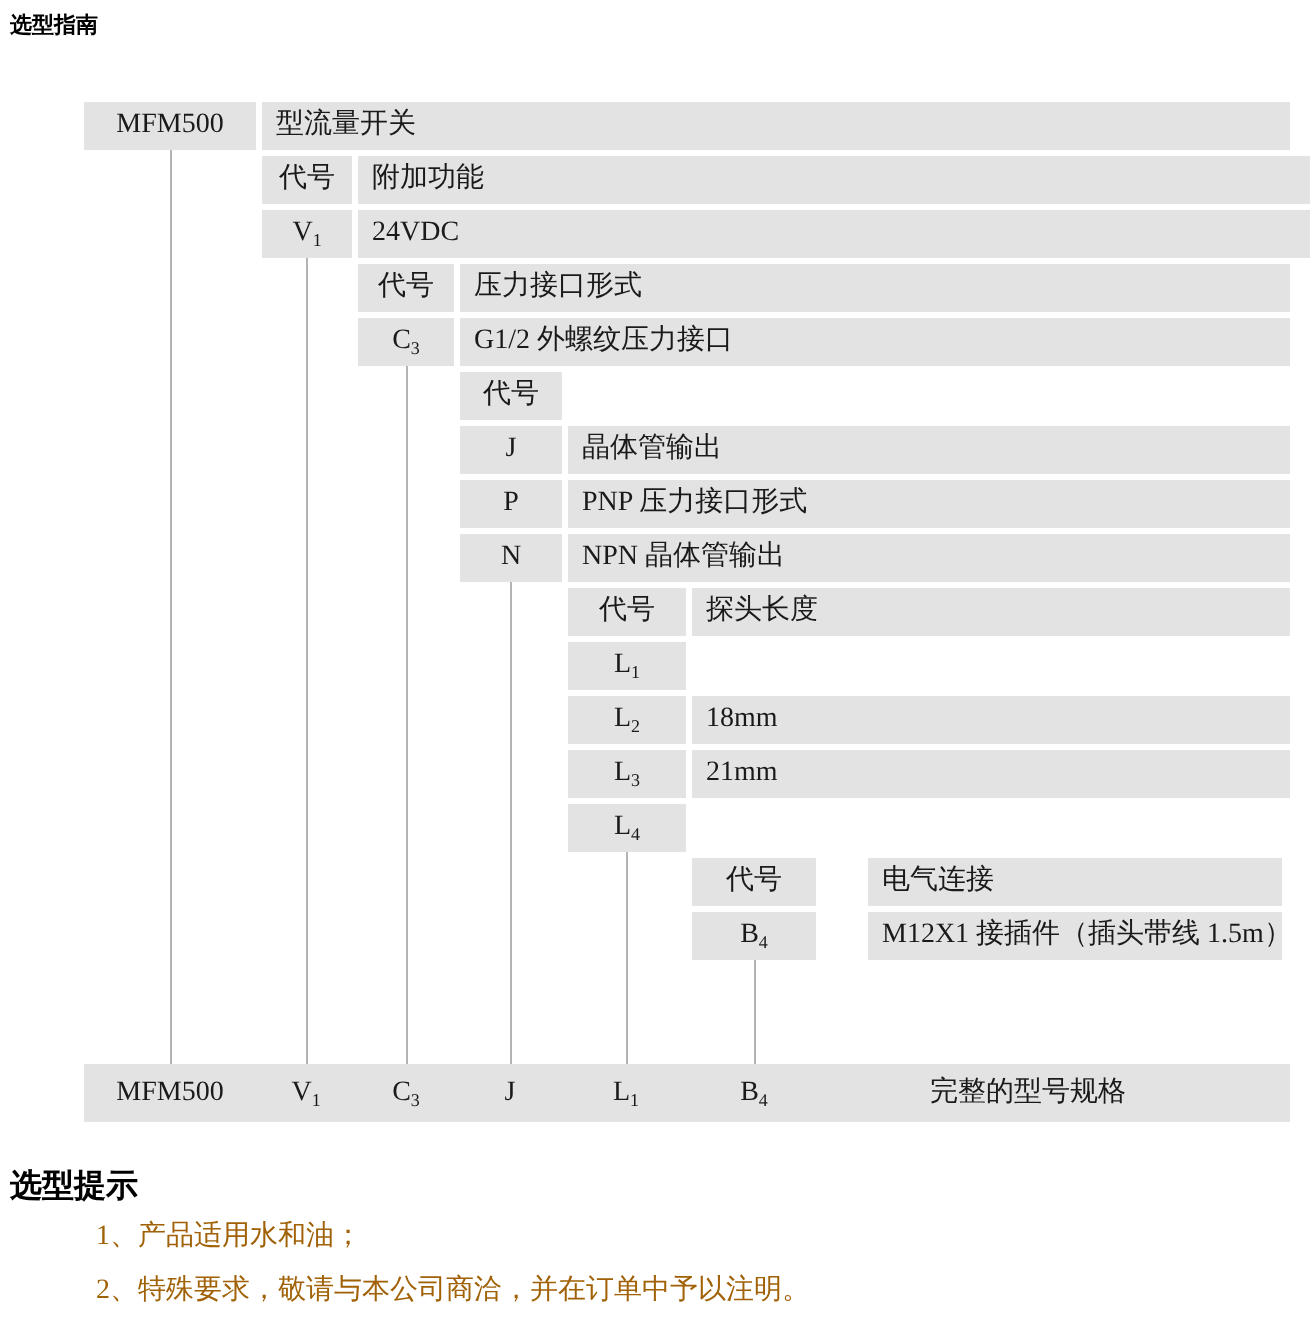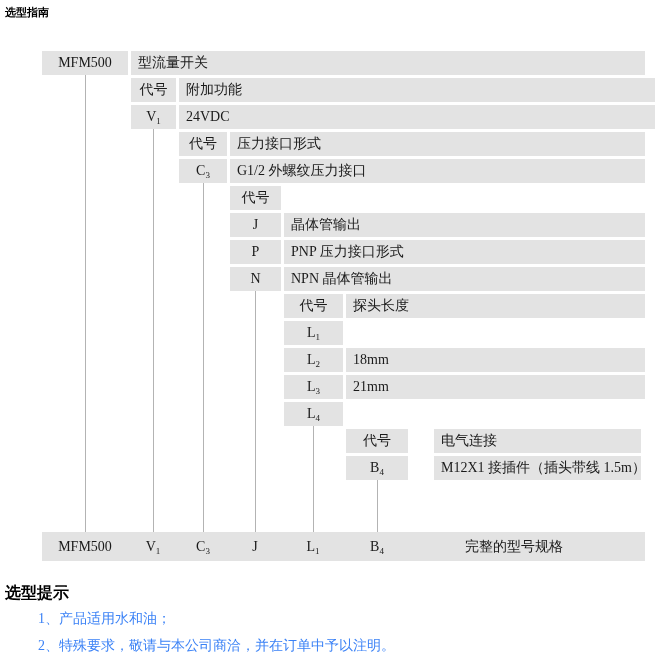--- a/index.html
+++ b/index.html
@@ -45,22 +45,22 @@
   .vline{position:absolute;width:1px;background:#b3b3b3;}
 
   #summary-row{
     position:absolute;left:42px;top:532px;width:603px;height:29px;
     background:#e3e3e3;line-height:29px;font-size:14px;
   }
   .sum-code{position:absolute;top:0;transform:translateX(-50%);white-space:nowrap;}
   #summary-label{position:absolute;left:423px;top:0;white-space:nowrap;}
 
   .tip{
-    position:absolute;left:38px;
-    font-size:14px;line-height:18px;color:#3b82f6;white-space:nowrap;
+    position:absolute;left:48px;
+    font-size:14px;line-height:18px;color:#a16207;white-space:nowrap;
   }
 </style>
 </head>
 <body>
 
 <div id="screen">
 
   <div id="page-title" class="heading">选型指南</div>
 
   <div>

